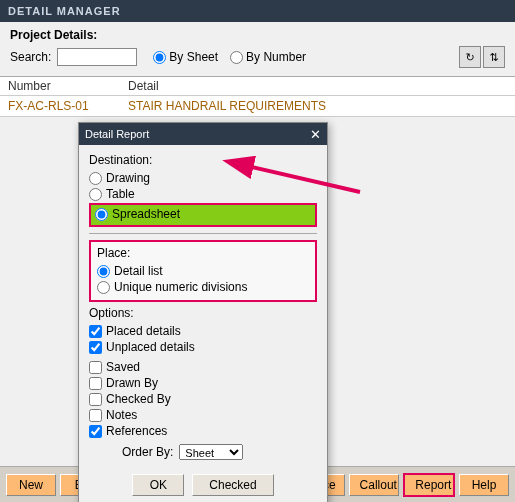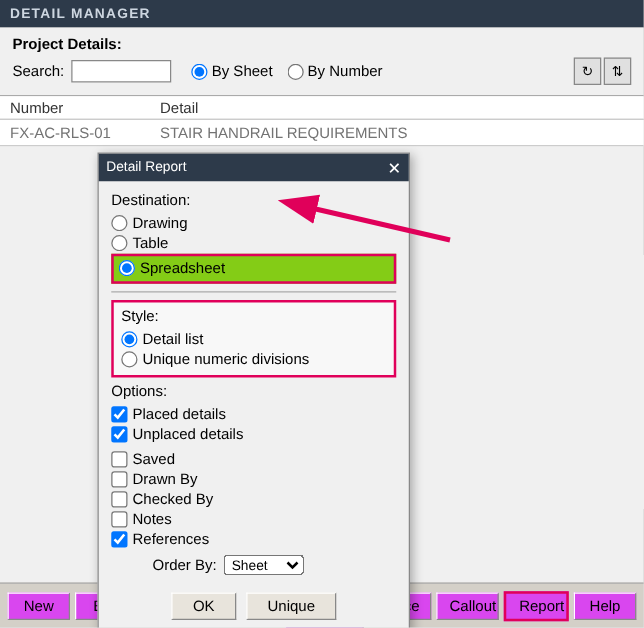--- a/index.html
+++ b/index.html
@@ -100,41 +100,41 @@
     }
     .detail-table th {
       text-align: left;
       padding: 2px 8px;
       font-weight: normal;
       border-bottom: 1px solid #ccc;
       color: #333;
     }
     .detail-table td {
       padding: 3px 8px;
-      color: #737373;
+      color: #a16207;
     }
     .col-number { width: 120px; }
     .col-detail { }
 
     
     .bottom-toolbar {
       position: absolute;
       bottom: 0;
       left: 0;
       right: 0;
       background: #d4d0c8;
       border-top: 1px solid #aaa;
       padding: 4px 6px;
       display: flex;
       gap: 4px;
       height: 36px;
       align-items: center;
     }
     .toolbar-btn {
-      background: #d946ef;
+      background: #fdba74;
       border: 1px solid #888;
       border-top-color: #fff;
       border-left-color: #fff;
       padding: 3px 10px;
       font-size: 12px;
       cursor: pointer;
       min-width: 50px;
       text-align: center;
     }
     .toolbar-btn.highlighted {
@@ -333,21 +333,21 @@
       <div class="highlighted-box">
         <div class="dialog-radio-item">
           <input type="radio" name="destination" checked="" style="">
           <span>Spreadsheet</span>
         </div>
       </div>
 
       <hr class="divider">
 
       <div style="border: 2px solid #e0005a; padding: 4px 6px; background: #f8f8f8; margin-bottom: 4px;">
-        <div class="dialog-section-label">Style:</div>
+        <div class="dialog-section-label">Place:</div>
         <div class="dialog-radio-item">
           <input type="radio" name="style" checked="" style="">
           <span>Detail list</span>
         </div>
         <div class="dialog-radio-item">
           <input type="radio" name="style" style="">
           <span>Unique numeric divisions</span>
         </div>
       </div>
 
@@ -388,21 +388,21 @@
         <span>Order By:</span>
         <select class="order-select">
           <option>Sheet</option>
           <option>Number</option>
         </select>
       </div>
     </div>
 
     <div class="dialog-footer">
       <button class="dialog-btn">OK</button>
-      <button class="dialog-btn">Unique</button>
+      <button class="dialog-btn">Checked</button>
     </div>
   </div>
 
   <svg class="pink-arrow" style="position:absolute; top: 110px; left: 200px; width: 180px; height: 90px;" viewBox="0 0 180 90">
 
     <defs>
       <marker id="arrowhead" markerWidth="8" markerHeight="6" refX="6" refY="3" orient="auto">
         <polygon points="0 0, 8 3, 0 6" fill="#e0005a"></polygon>
       </marker>
     </defs>

